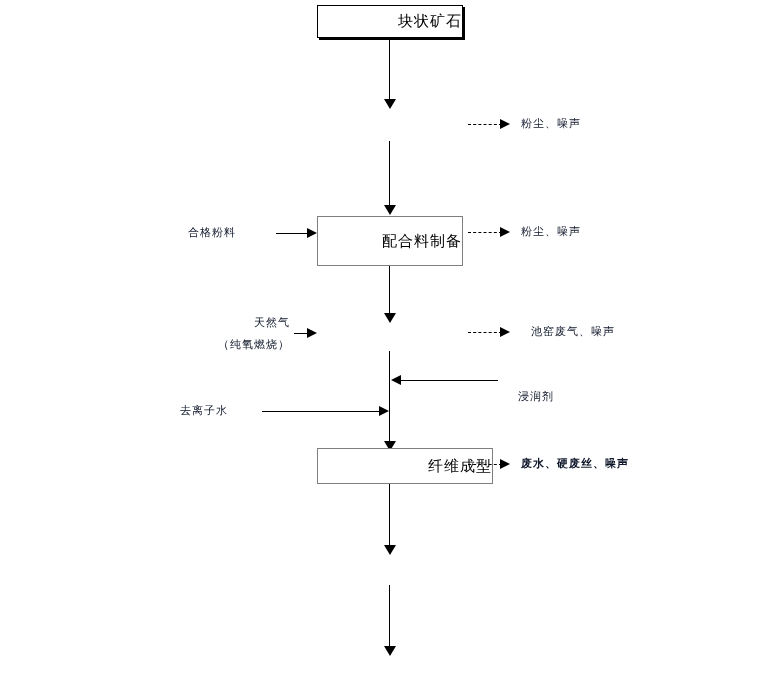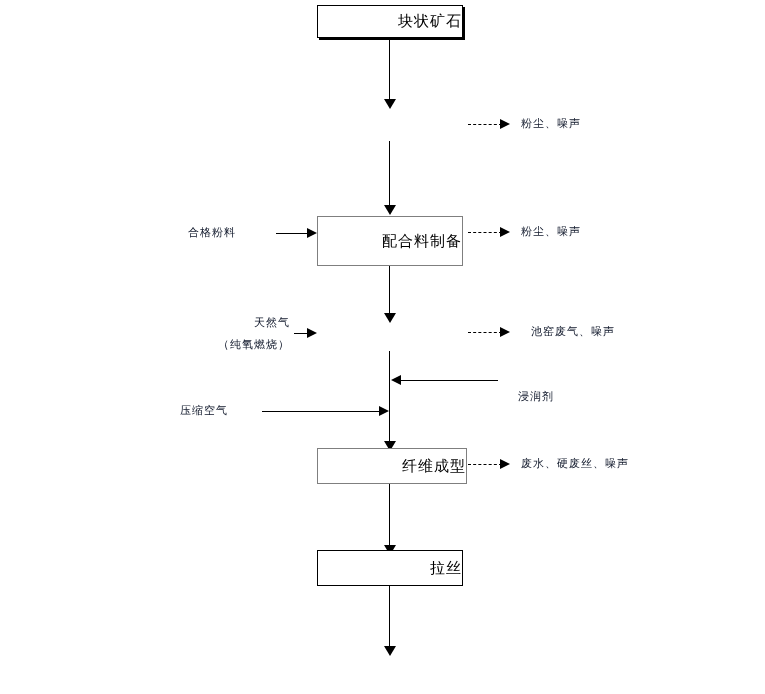--- a/index.html
+++ b/index.html
@@ -108,57 +108,54 @@
   <div class="node shadowed" style="left:317px; top:5px; width:146px; height:33px;">
     <span>块状矿石</span>
   </div>
 
 
   <div class="node gray" style="left:317px; top:216px; width:146px; height:50px;">
     <span>配合料制备</span>
   </div>
 
 
-  <div class="node gray" style="left:317px; top:448px; width:150px; height:36px;">
+  <div class="node gray" style="left:317px; top:448px; width:176px; height:36px;">
     <span>纤维成型</span>
   </div>
 
-  <div class="node black" style="left:317px; top:550px; width:146px; height:36px;">
-    <span>拉丝</span>
-  </div>
 
 
   <div class="label" style="left:188px; top:222px;">合格粉料</div>
   <div class="hline" style="left:276px; top:233px; width:34px;"></div>
   <div class="arrowhead right" style="left:307px; top:228px;"></div>
 
   <div class="label center" style="left:166px; top:312px; width:124px;">
     <div>天然气</div>
     <div>（纯氧燃烧）</div>
   </div>
   <div class="hline" style="left:294px; top:333px; width:16px;"></div>
   <div class="arrowhead right" style="left:307px; top:328px;"></div>
 
   <div class="label" style="left:506px; top:386px;margin-left:12px;">浸润剂</div>
   <div class="hline" style="left:398px; top:380px; width:100px;"></div>
   <div class="arrowhead left" style="left:391px; top:375px;"></div>
 
-  <div class="label" style="left:180px; top:400px;">压缩空气</div>
+  <div class="label" style="left:180px; top:400px;">去离子水</div>
   <div class="hline" style="left:262px; top:411px; width:118px;"></div>
   <div class="arrowhead right" style="left:379px; top:406px;"></div>
 
   <div class="hline dashed" style="left:468px; top:124px; width:34px;"></div>
   <div class="arrowhead right" style="left:500px; top:119px;"></div>
   <div class="label" style="left:521px; top:113px;">粉尘、噪声</div>
 
   <div class="hline dashed" style="left:468px; top:232px; width:34px;"></div>
   <div class="arrowhead right" style="left:500px; top:227px;"></div>
   <div class="label" style="left:521px; top:221px;">粉尘、噪声</div>
 
   <div class="hline dashed" style="left:468px; top:332px; width:34px;"></div>
   <div class="arrowhead right" style="left:500px; top:327px;"></div>
   <div class="label" style="left:531px; top:321px;">池窑废气、噪声</div>
 
   <div class="hline dashed" style="left:468px; top:464px; width:34px;"></div>
   <div class="arrowhead right" style="left:500px; top:459px;"></div>
-  <div class="label" style="left:521px; top:453px;">废水、硬废丝、噪声</div>
+  <div class="label" style="left:521px; top:453px;font-weight:bold;">废水、硬废丝、噪声</div>
 
 </div>
 
 </body></html>

